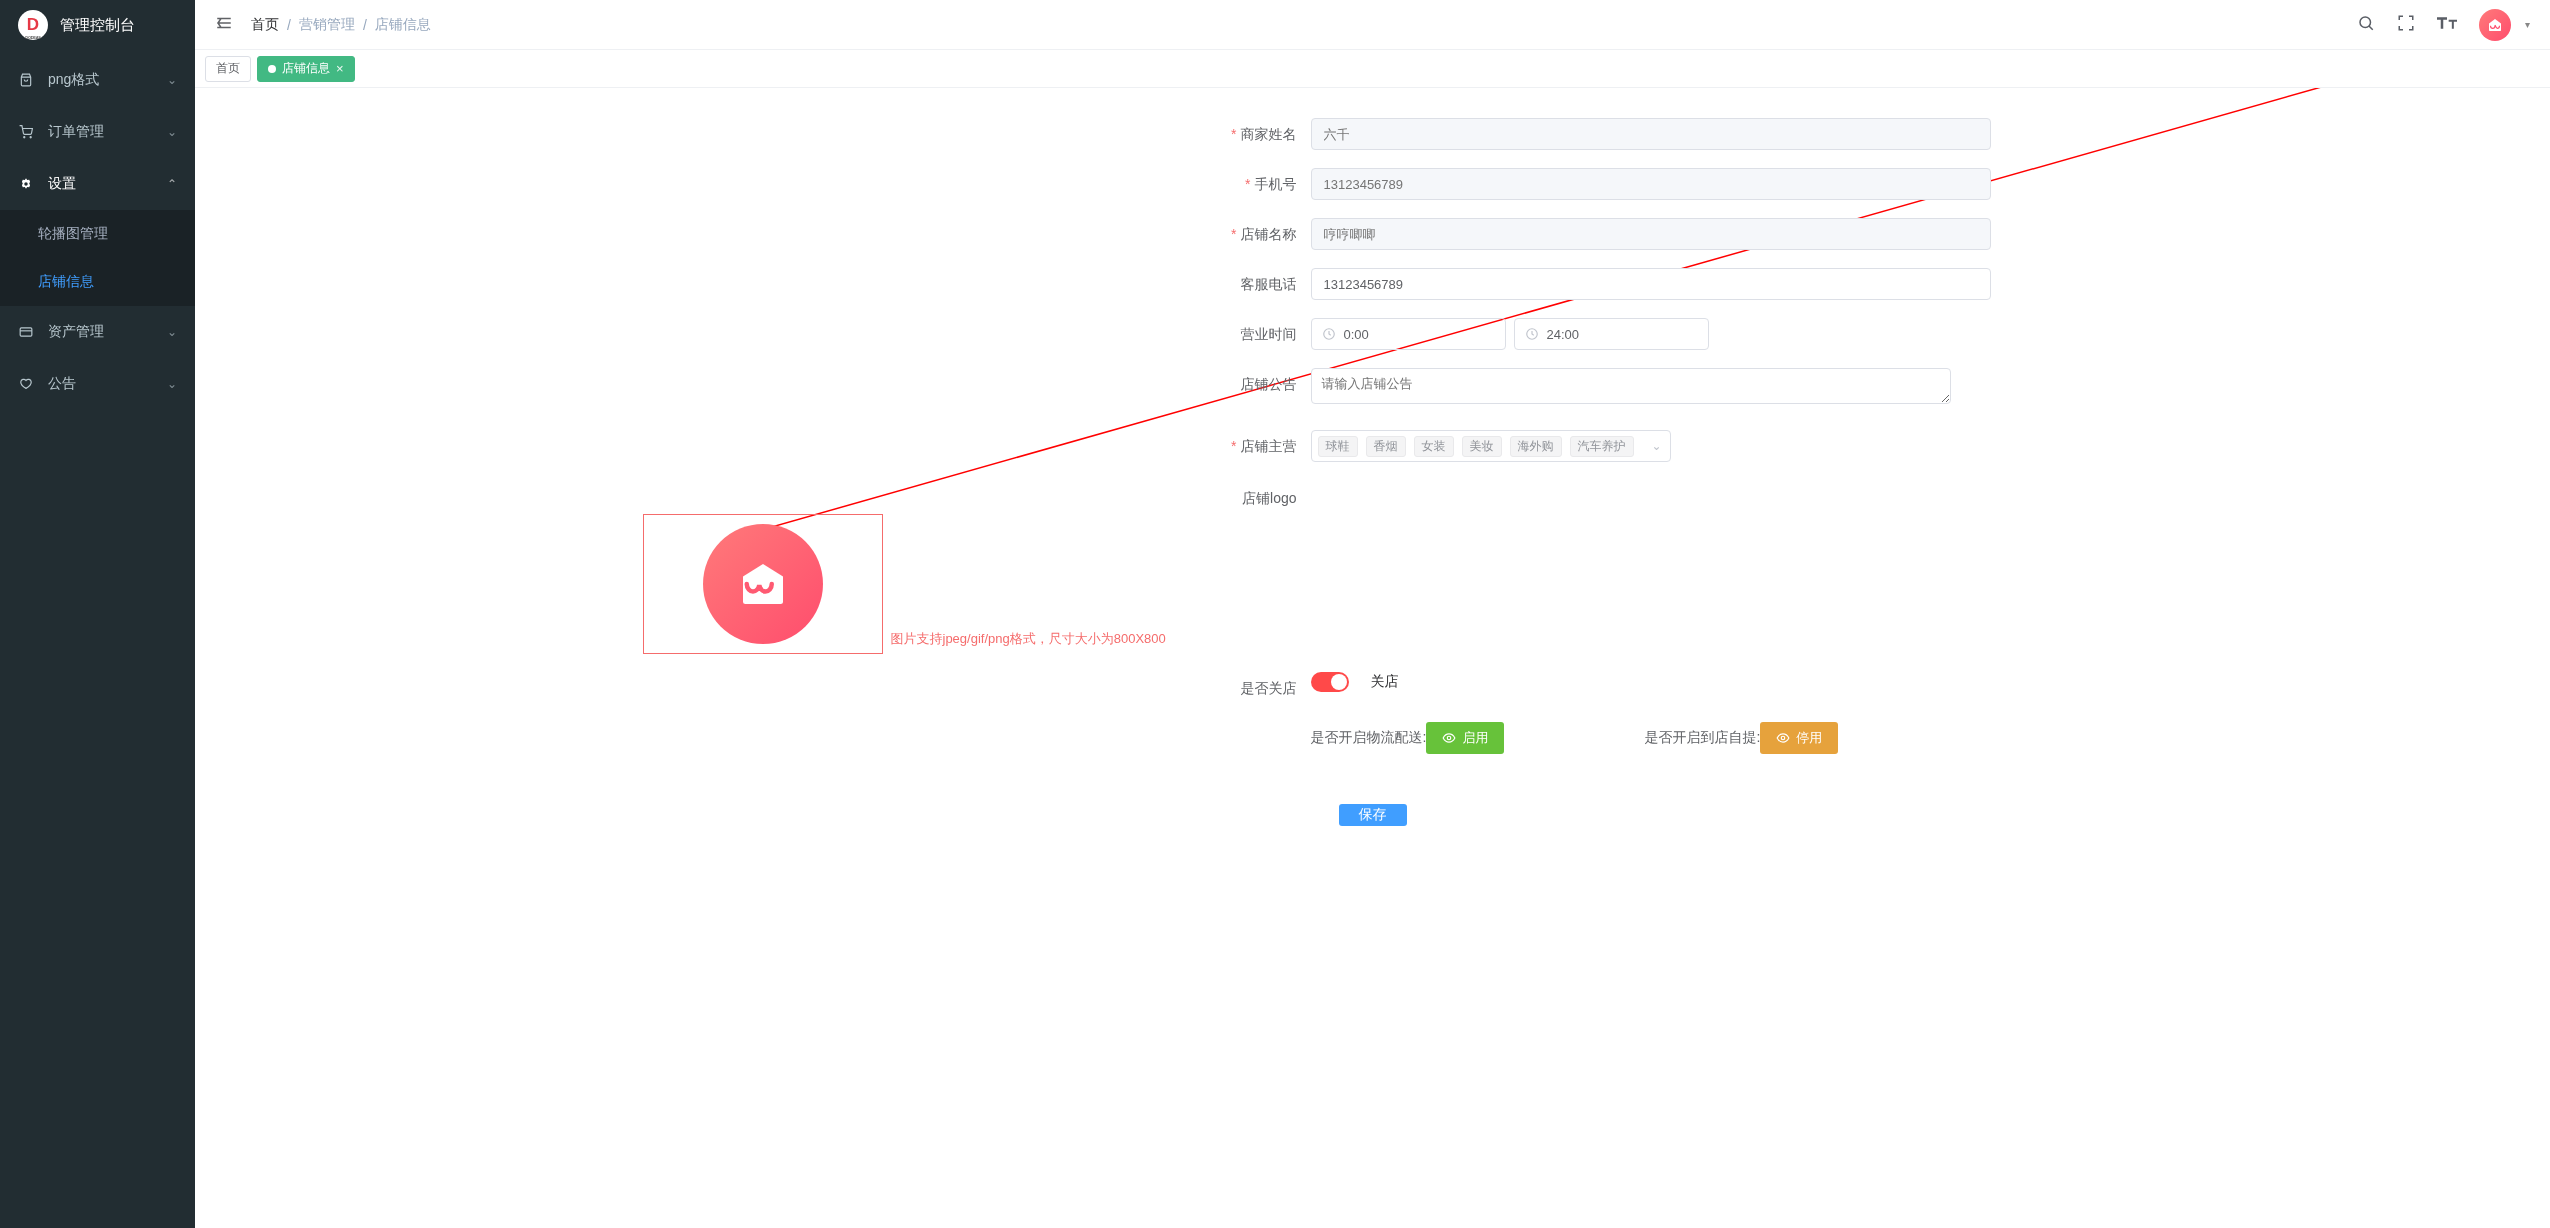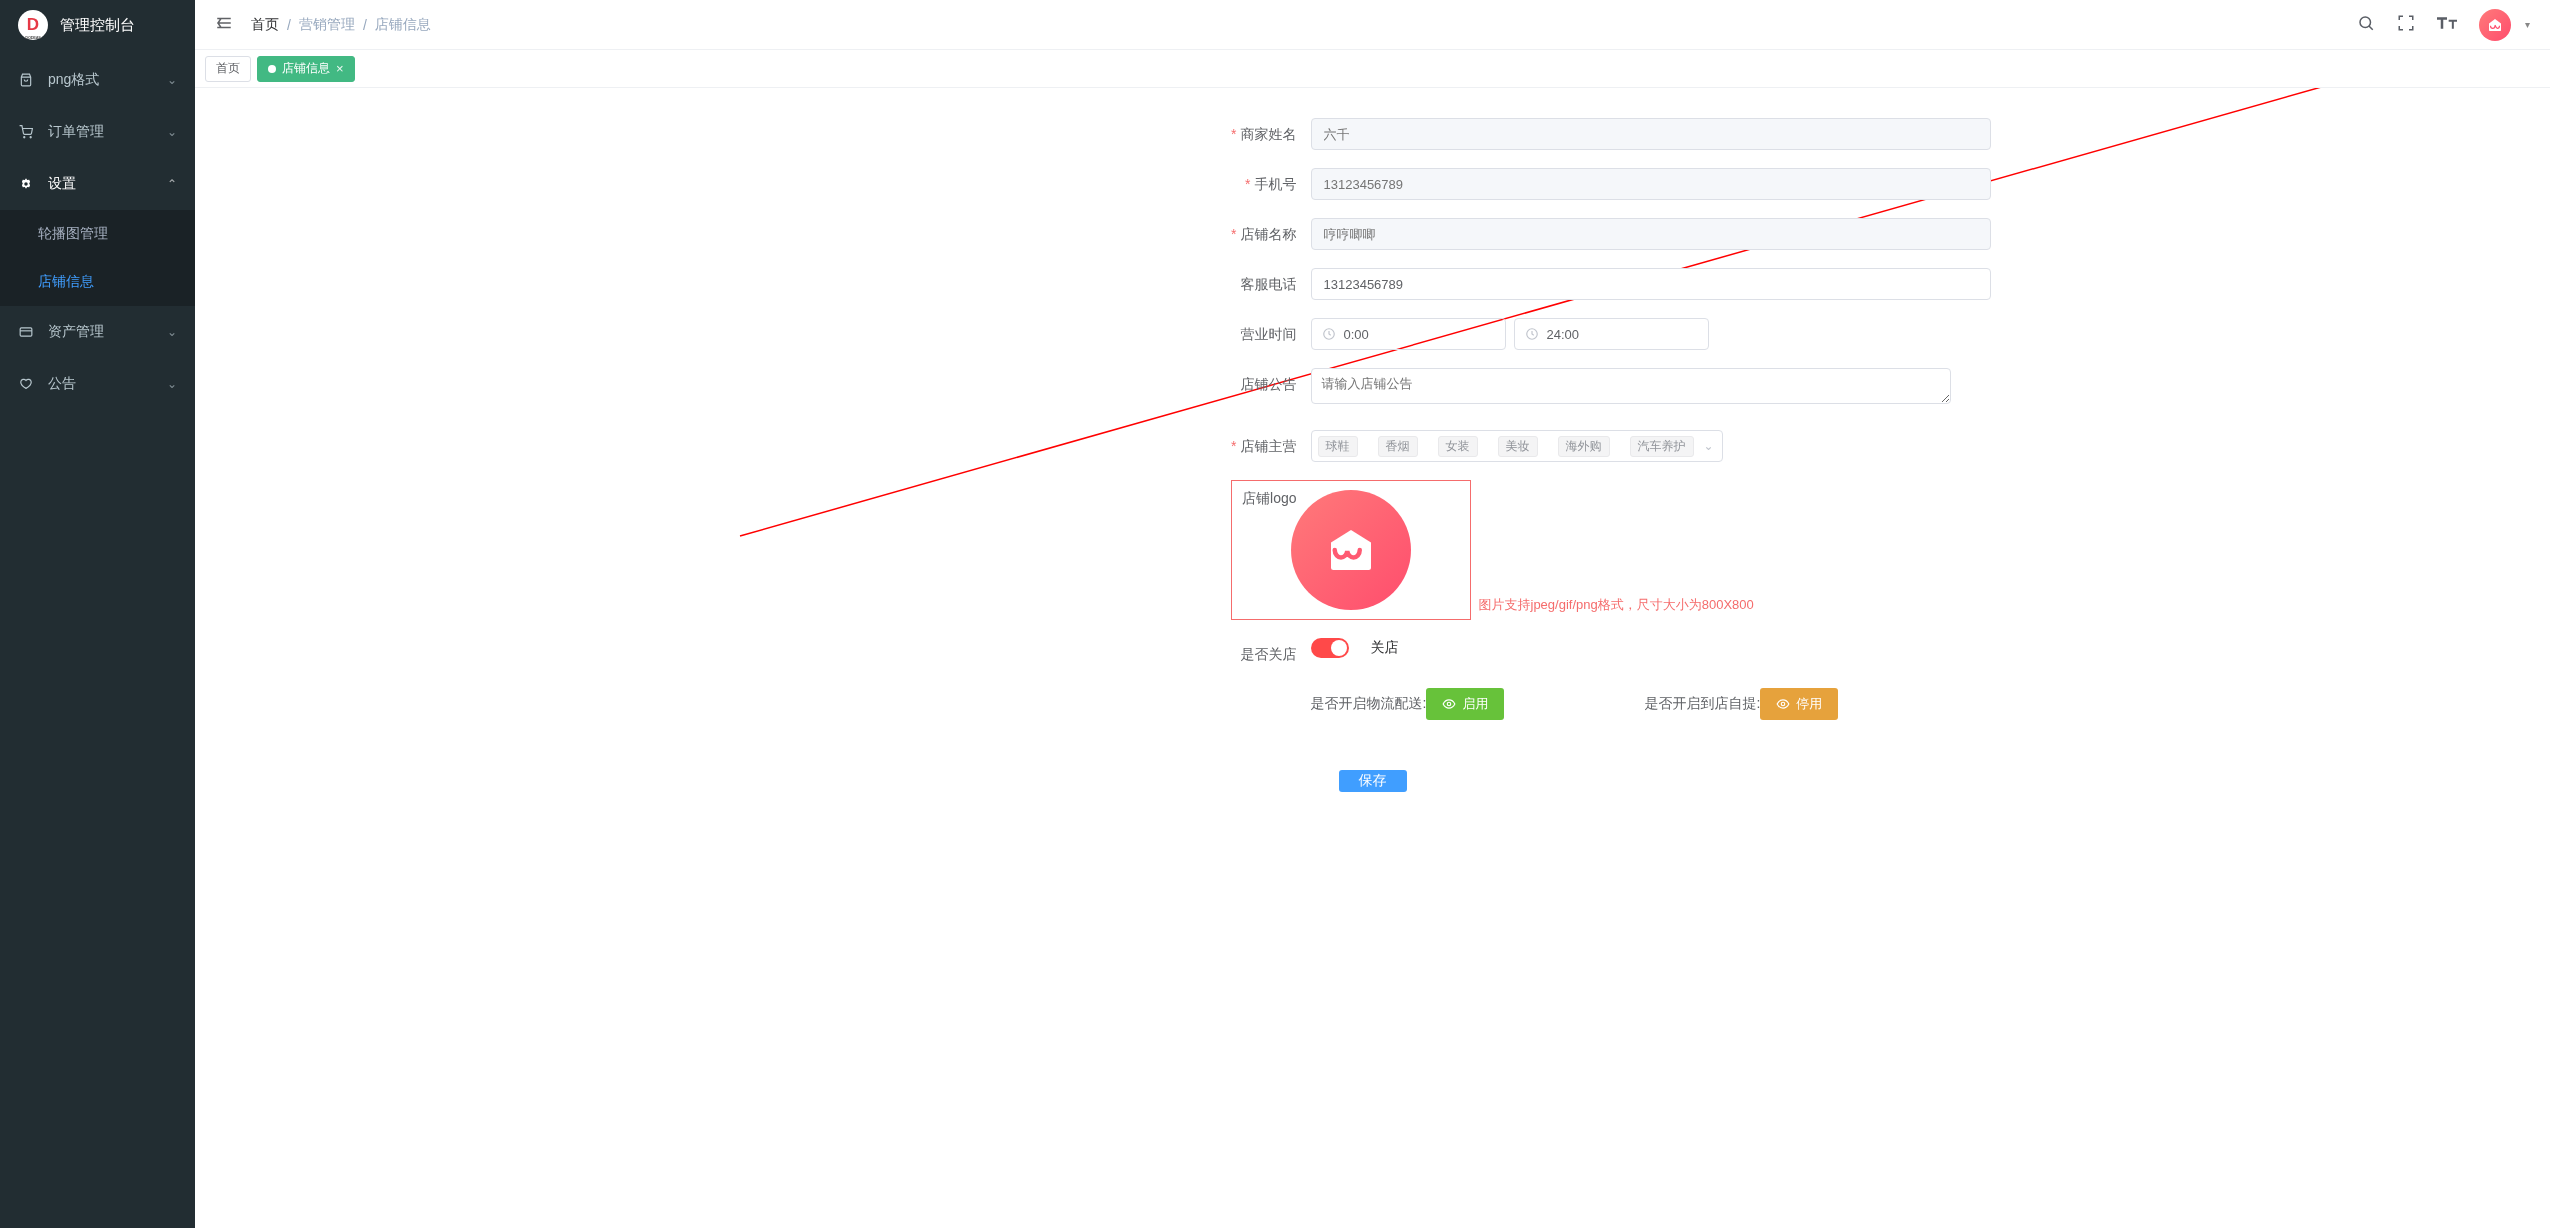--- a/index.html
+++ b/index.html
@@ -44,21 +44,21 @@
     .content { flex: 1; overflow: auto; padding: 30px 0 40px; position: relative; }
     .form { width: 1300px; margin: 0 auto; position: relative; }
     .form-row { display: flex; align-items: flex-start; margin-bottom: 18px; }
     .form-label { width: 588px; text-align: right; padding-right: 14px; line-height: 32px; font-size: 14px; color: #606266; flex-shrink: 0; }
     .req::before { content: "*"; color: #f56c6c; margin-right: 4px; }
     .form-field { flex: 1; display: flex; align-items: center; gap: 8px; flex-wrap: wrap; }
     .input { width: 680px; height: 32px; border: 1px solid #dcdfe6; border-radius: 4px; padding: 0 12px; font-size: 13px; color: #606266; }
     .input:disabled, .input.disabled { background: #f5f7fa; color: #c0c4cc; }
     .time-input { width: 195px; height: 32px; border: 1px solid #dcdfe6; border-radius: 4px; padding: 0 10px; display: flex; align-items: center; gap: 8px; font-size: 13px; color: #606266; }
     .textarea { width: 640px; height: 36px; border: 1px solid #dcdfe6; border-radius: 4px; padding: 6px 10px; font-size: 13px; color: #c0c4cc; resize: vertical; font-family: inherit; }
-    .tag-select { min-width: 360px; border: 1px solid #dcdfe6; border-radius: 4px; padding: 3px 28px 3px 6px; display: flex; gap: 20px; flex-wrap: wrap; position: relative; min-height: 32px; align-items: center; }
+    .tag-select { min-width: 360px; border: 1px solid #dcdfe6; border-radius: 4px; padding: 3px 28px 3px 6px; display: flex; gap: 8px; flex-wrap: wrap; position: relative; min-height: 32px; align-items: center; }
     .tag { background: #f4f4f5; color: #909399; font-size: 12px; padding: 1px 7px; border-radius: 3px; border: 1px solid #e9e9eb; }
     .tag-caret { position: absolute; right: 8px; top: 50%; transform: translateY(-50%); color: #c0c4cc; font-size: 12px; }
     
     .logo-box { width: 240px; height: 140px; border: 1px solid #f56c6c; display: flex; align-items: center; justify-content: center; }
     .store-logo-circle { width: 120px; height: 120px; border-radius: 50%; background: linear-gradient(135deg,#ff7a7a 0%,#ff4d6d 100%); display: flex; align-items: center; justify-content: center; }
     .store-logo-circle svg { width: 60px; height: 60px; }
     .logo-hint { color: #f56c6c; font-size: 13px; align-self: flex-end; padding-bottom: 6px; }
     
     .switch { width: 38px; height: 20px; border-radius: 10px; background: #ff4949; position: relative; cursor: pointer; }
     .switch::after { content: ""; position: absolute; right: 2px; top: 2px; width: 16px; height: 16px; border-radius: 50%; background: #fff; }
@@ -267,21 +267,21 @@
               <span class="tag">球鞋</span>
               <span class="tag">香烟</span>
               <span class="tag">女装</span>
               <span class="tag">美妆</span>
               <span class="tag">海外购</span>
               <span class="tag">汽车养护</span>
               <span class="tag-caret">⌄</span>
             </div>
           </div>
         </div>
-        <div class="form-row" style="align-items:flex-start;">
+        <div class="form-row" style="align-items:flex-start;flex-direction:column;">
           <label class="form-label" style="padding-top:2px;">店铺logo</label>
           <div class="form-field" style="position:relative; margin-left:-80px;">
             <div class="logo-box">
               <div class="store-logo-circle">
                 <svg viewBox="0 0 24 24" fill="#fff">
                     <path d="M4 9v10a1 1 0 001 1h14a1 1 0 001-1V9l-8-5-8 5z"></path>
                     <path d="M5.5 12c0 1.8 1.3 3 2.5 3s2.2-1 2.5-2.5c.3 1.5 1.3 2.5 2.5 2.5s2.5-1.2 2.5-3" fill="none" stroke="#ff5a72" stroke-width="1.8" stroke-linecap="round"></path>
                   </svg>
               </div>
             </div>

